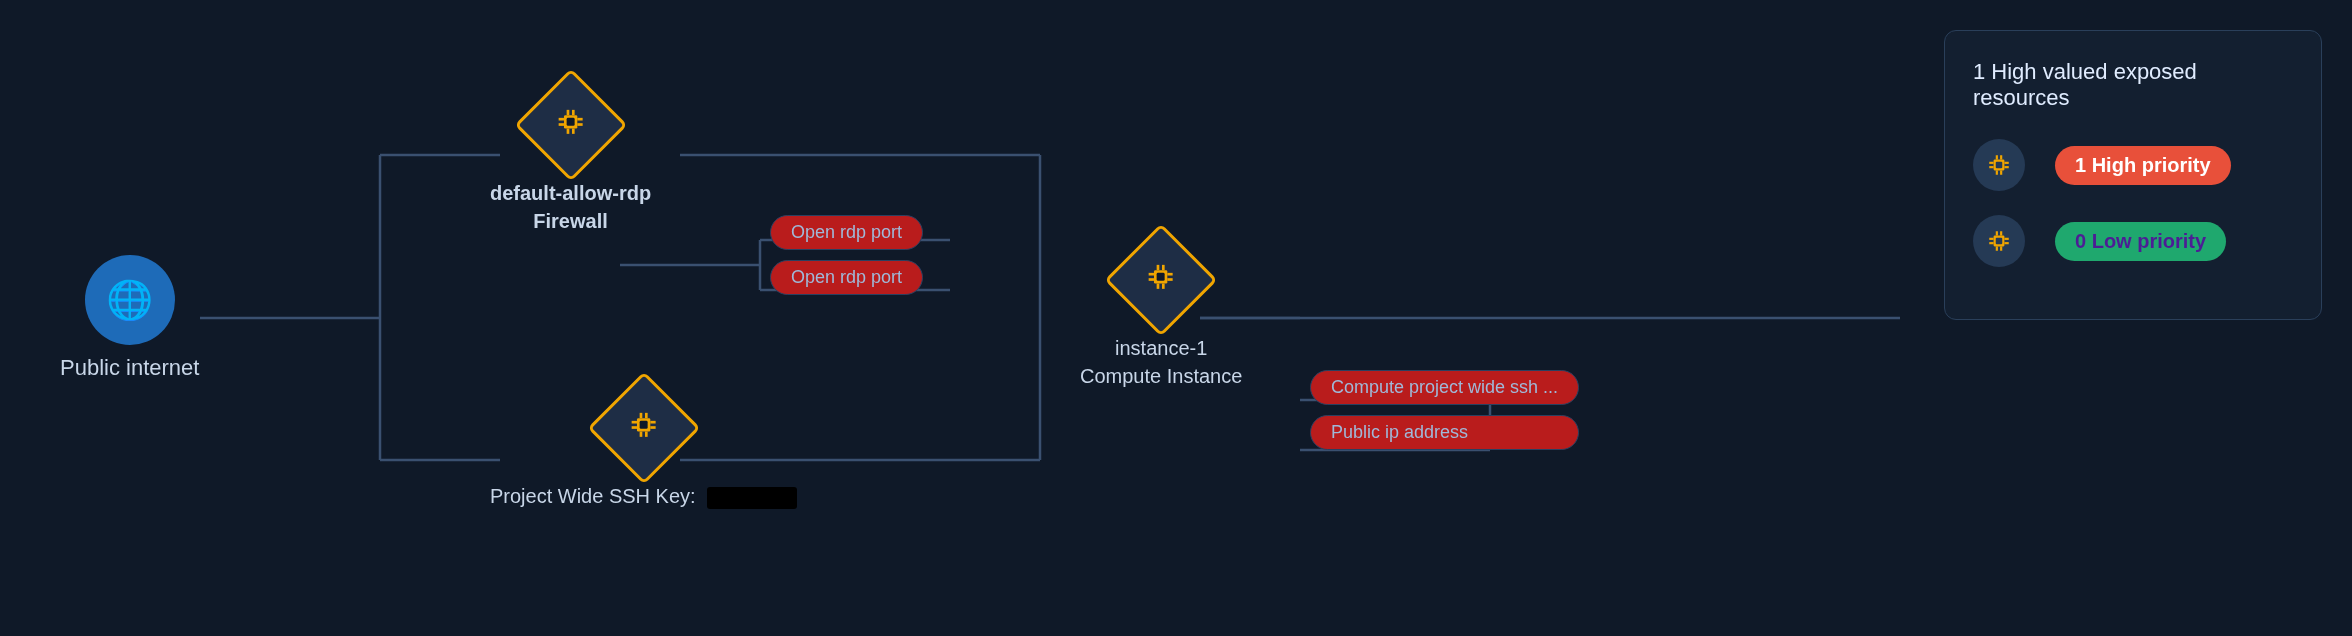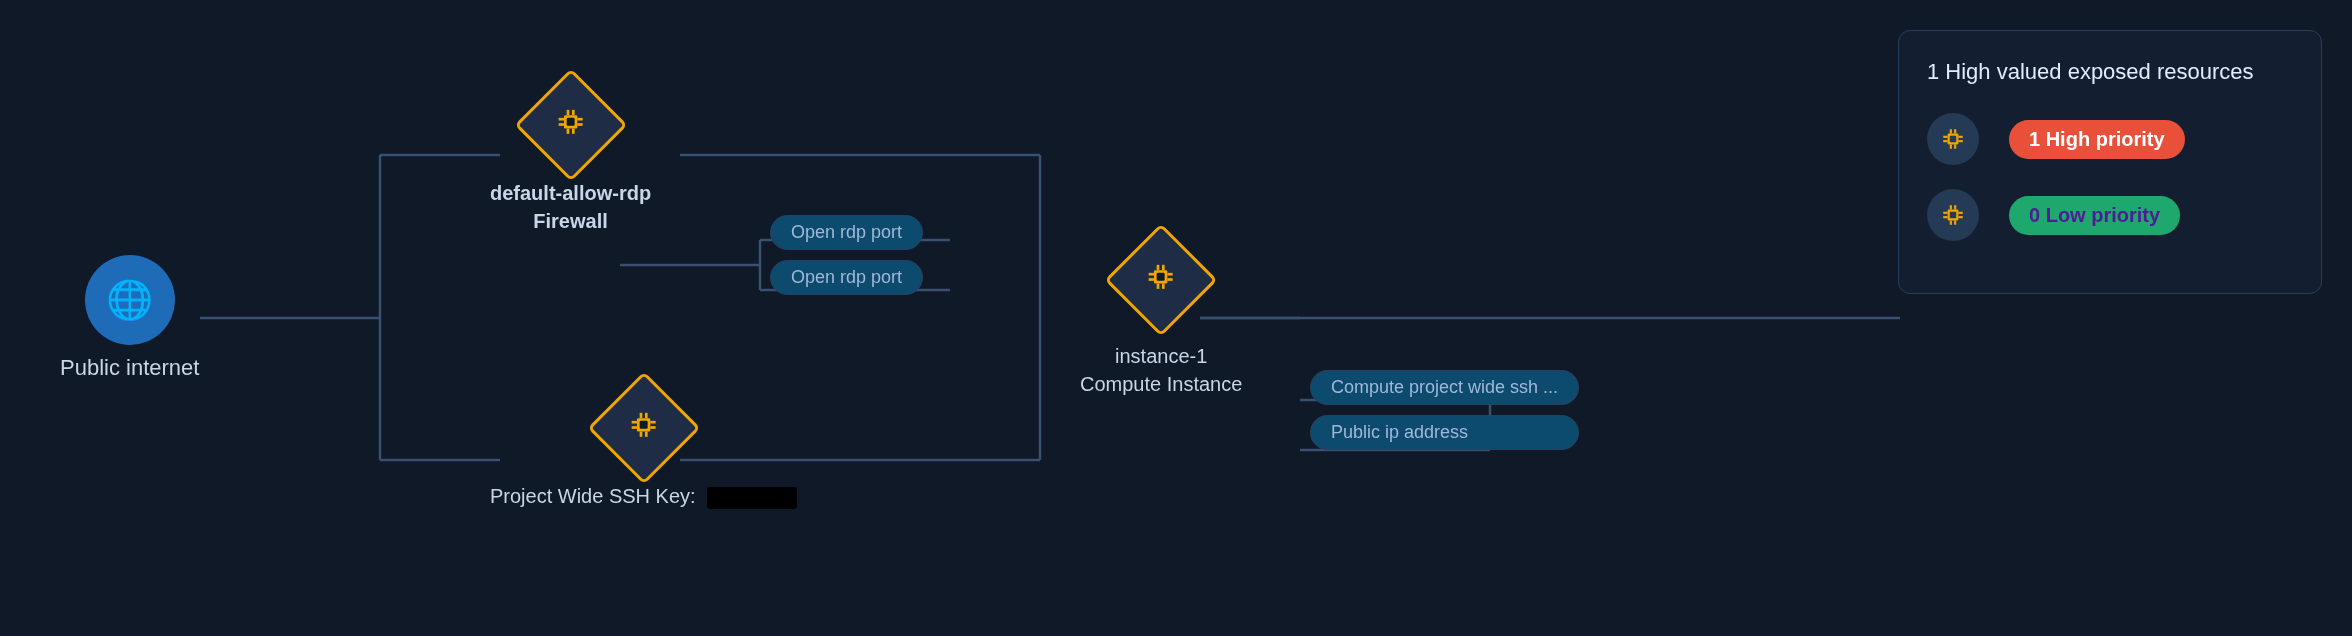--- a/index.html
+++ b/index.html
@@ -95,21 +95,21 @@
     .diamond-label {
       margin-top: 14px;
       text-align: center;
       color: #c8d6e8;
       font-size: 20px;
       line-height: 1.4;
     }
 
     
     .badge {
-      background: #0c4a6e;
+      background: #b91c1c;
       color: #a0b8d8;
       border-radius: 20px;
       padding: 6px 20px;
       font-size: 18px;
       white-space: nowrap;
       border: 1px solid #2a4060;
     }
 
     .badges-group {
       display: flex;
@@ -117,21 +117,21 @@
       gap: 10px;
       position: absolute;
       z-index: 10;
     }
 
     
     .right-panel {
       position: absolute;
       right: 30px;
       top: 30px;
-      width: 424px;
+      width: 378px;
       background: #131f30;
       border: 1.5px solid #2a3f5a;
       border-radius: 12px;
       padding: 28px 28px 28px 28px;
     }
 
     .panel-title {
       color: #e0ecff;
       font-size: 22px;
       margin-bottom: 28px;
@@ -285,21 +285,21 @@
       </span>
     </div>
     <div class="diamond-label">
       <div>
         <span>Project Wide SSH Key:</span>
         <span class="redacted"></span>
       </div>
     </div>
   </div>
 
-  <div class="diamond-node" style="left: 1080px; top: 240px; gap: 8px;">
+  <div class="diamond-node" style="left: 1080px; top: 240px;">
     <div class="diamond-shape">
       <span class="diamond-inner">
         <svg width="32" height="32" viewBox="0 0 24 24" fill="#f0a500">
           <rect x="7" y="7" width="10" height="10" rx="1" fill="#f0a500"></rect>
           <rect x="9" y="3" width="2" height="4" fill="#f0a500"></rect>
           <rect x="13" y="3" width="2" height="4" fill="#f0a500"></rect>
           <rect x="9" y="17" width="2" height="4" fill="#f0a500"></rect>
           <rect x="13" y="17" width="2" height="4" fill="#f0a500"></rect>
           <rect x="3" y="9" width="4" height="2" fill="#f0a500"></rect>
           <rect x="3" y="13" width="4" height="2" fill="#f0a500"></rect>

